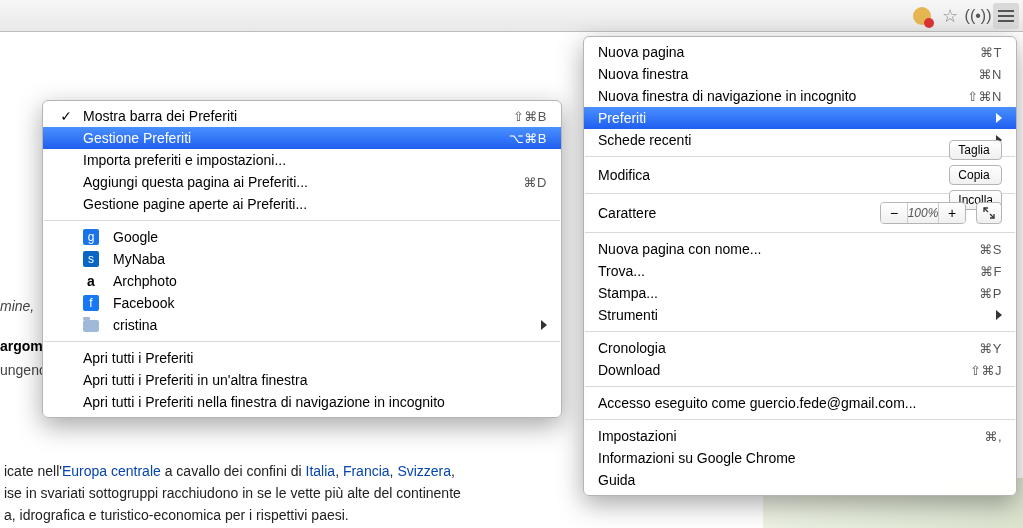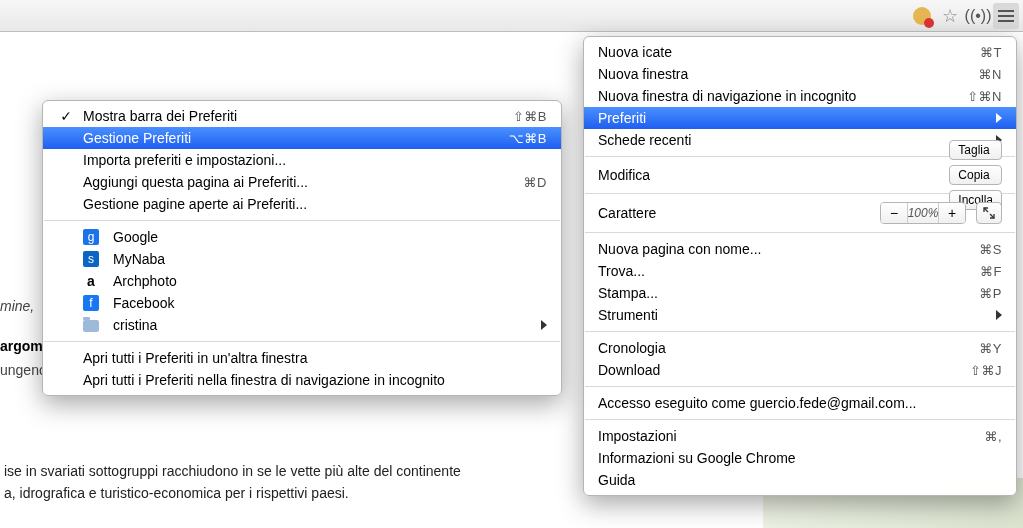--- a/index.html
+++ b/index.html
@@ -117,28 +117,31 @@
       </div>
   </div>
 </div>
 
 <div class="side-label lbl-mine">mine,</div>
 <div class="side-label lbl-argom">argom</div>
 <div class="side-label lbl-ungen">ungenc</div>
 
 <div class="page-bg">
   <div style="height:170px"></div>
+  <p>
+    <span>icate nell'</span><a href="#">Europa centrale</a><span> a cavallo dei confini di </span><a href="#">Italia</a><span>, </span><a href="#">Francia</a><span>, </span><a href="#">Svizzera</a><span>,</span>
+  </p>
   <p>ise in svariati sottogruppi racchiudono in se le vette più alte del continente</p>
   <p>a, idrografica e turistico-economica per i rispettivi paesi.</p>
 </div>
 <div class="map-hint"></div>
 
 <div class="menu menu-main">
   <div class="mi">
-    <span class="lbl">Nuova icate</span>
+    <span class="lbl">Nuova pagina</span>
     <span class="sc">⌘T</span>
   </div>
   <div class="mi">
     <span class="lbl">Nuova finestra</span>
     <span class="sc">⌘N</span>
   </div>
   <div class="mi">
     <span class="lbl">Nuova finestra di navigazione in incognito</span>
     <span class="sc">⇧⌘N</span>
   </div>
@@ -297,20 +300,26 @@
         </span>
         <span>cristina</span>
       </span>
     <span class="arrow-r"></span>
   </div>
   <div class="sep"></div>
 
   <div class="mi">
     <span class="lbl">
         <span class="check-col"></span>
+        <span>Apri tutti i Preferiti</span>
+      </span>
+  </div>
+  <div class="mi">
+    <span class="lbl">
+        <span class="check-col"></span>
         <span>Apri tutti i Preferiti in un'altra finestra</span>
       </span>
   </div>
   <div class="mi">
     <span class="lbl">
         <span class="check-col"></span>
         <span>Apri tutti i Preferiti nella finestra di navigazione in incognito</span>
       </span>
   </div>
 </div>

